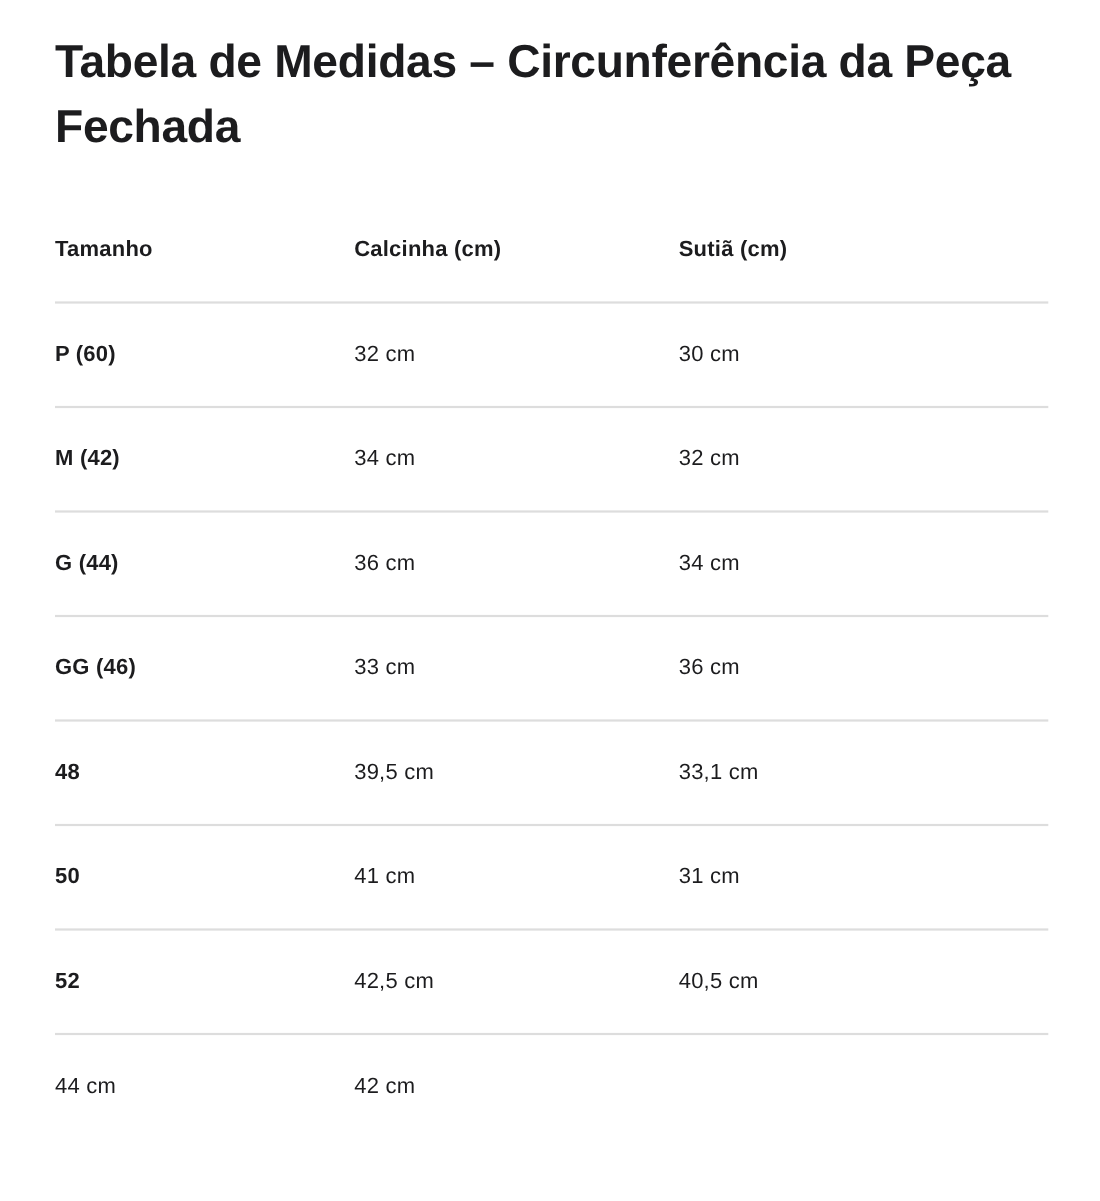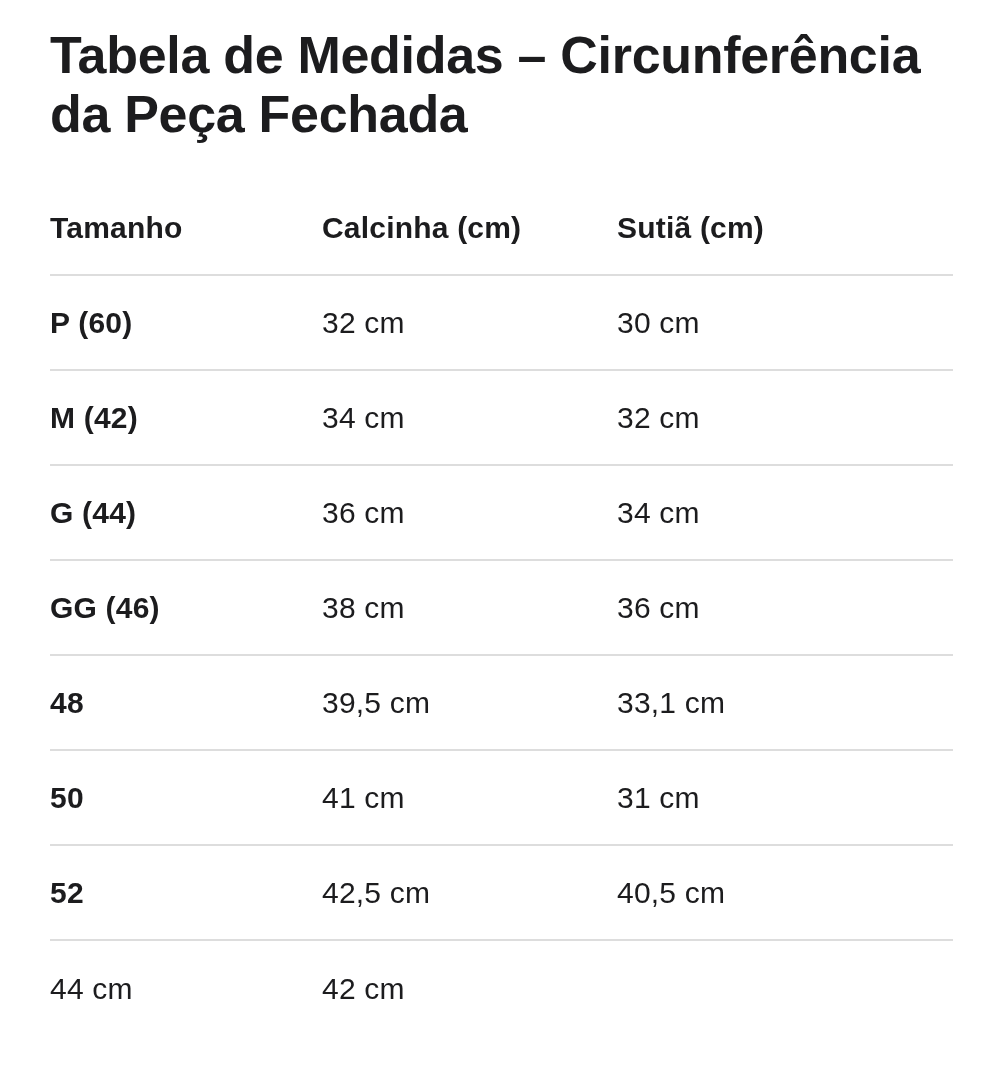--- a/index.html
+++ b/index.html
@@ -15,21 +15,21 @@
     position: relative;
     width: 1000px;
     height: 1092px;
     box-sizing: border-box;
     padding: 26px 47px 0 50px;
     background: #ffffff;
     overflow: hidden;
   }
   .title {
     margin: 0;
-    font-size: 52px;
+    font-size: 42px;
     font-weight: 700;
     line-height: 59px;
     letter-spacing: -0.3px;
     max-width: 880px;
     color: #1c1c1e;
   }
   .table {
     margin-top: 37px;
   }
   .row {
@@ -37,21 +37,21 @@
     grid-template-columns: 272px 295px 1fr;
     align-items: center;
     height: 95px;
     box-sizing: border-box;
     border-bottom: 2px solid #dddddd;
   }
   .row:last-child {
     border-bottom: none;
   }
   .cell {
-    font-size: 30px;
+    font-size: 20px;
     font-weight: 400;
     letter-spacing: 0.2px;
     white-space: nowrap;
   }
   .cell.bold {
     font-weight: 700;
   }
 </style>
 </head>
 <body>
@@ -79,21 +79,21 @@
   </div>
 
   <div class="row">
     <div class="cell bold">G (44)</div>
     <div class="cell">36 cm</div>
     <div class="cell">34 cm</div>
   </div>
 
   <div class="row">
     <div class="cell bold">GG (46)</div>
-    <div class="cell">38 cm</div>
+    <div class="cell">33 cm</div>
     <div class="cell">36 cm</div>
   </div>
 
   <div class="row">
     <div class="cell bold">48</div>
     <div class="cell">39,5 cm</div>
     <div class="cell">33,1 cm</div>
   </div>
 
   <div class="row">

